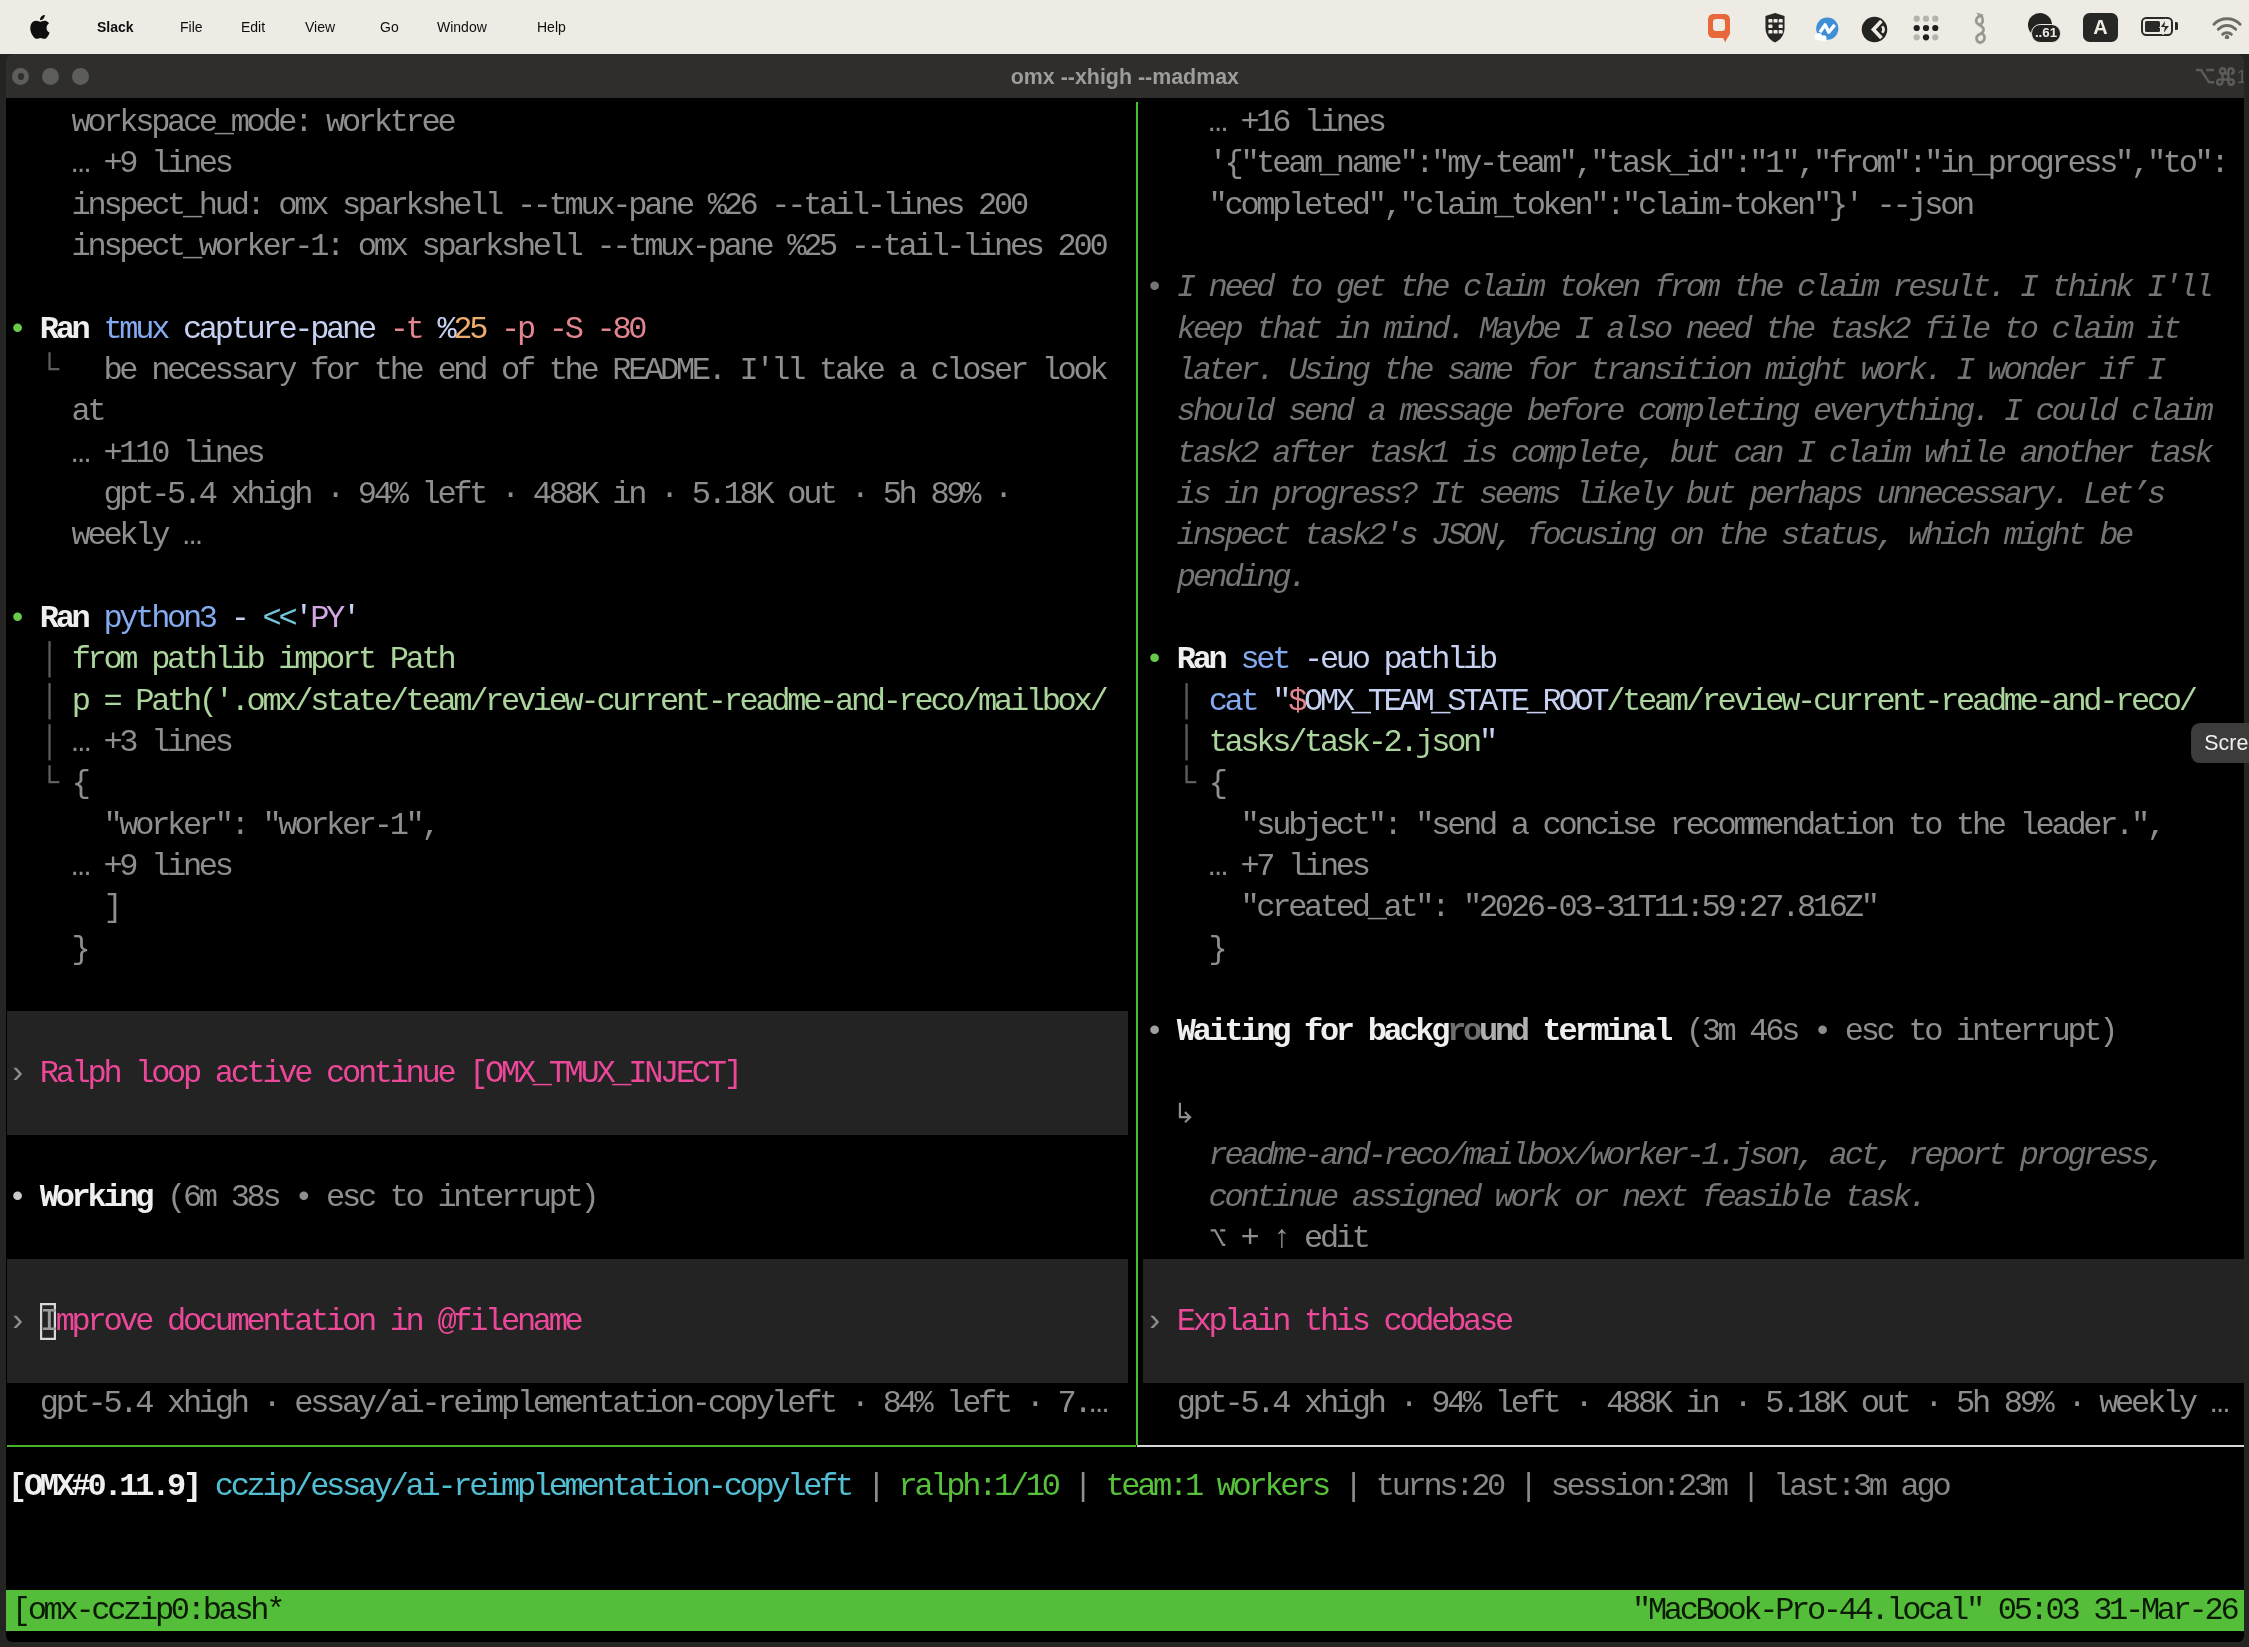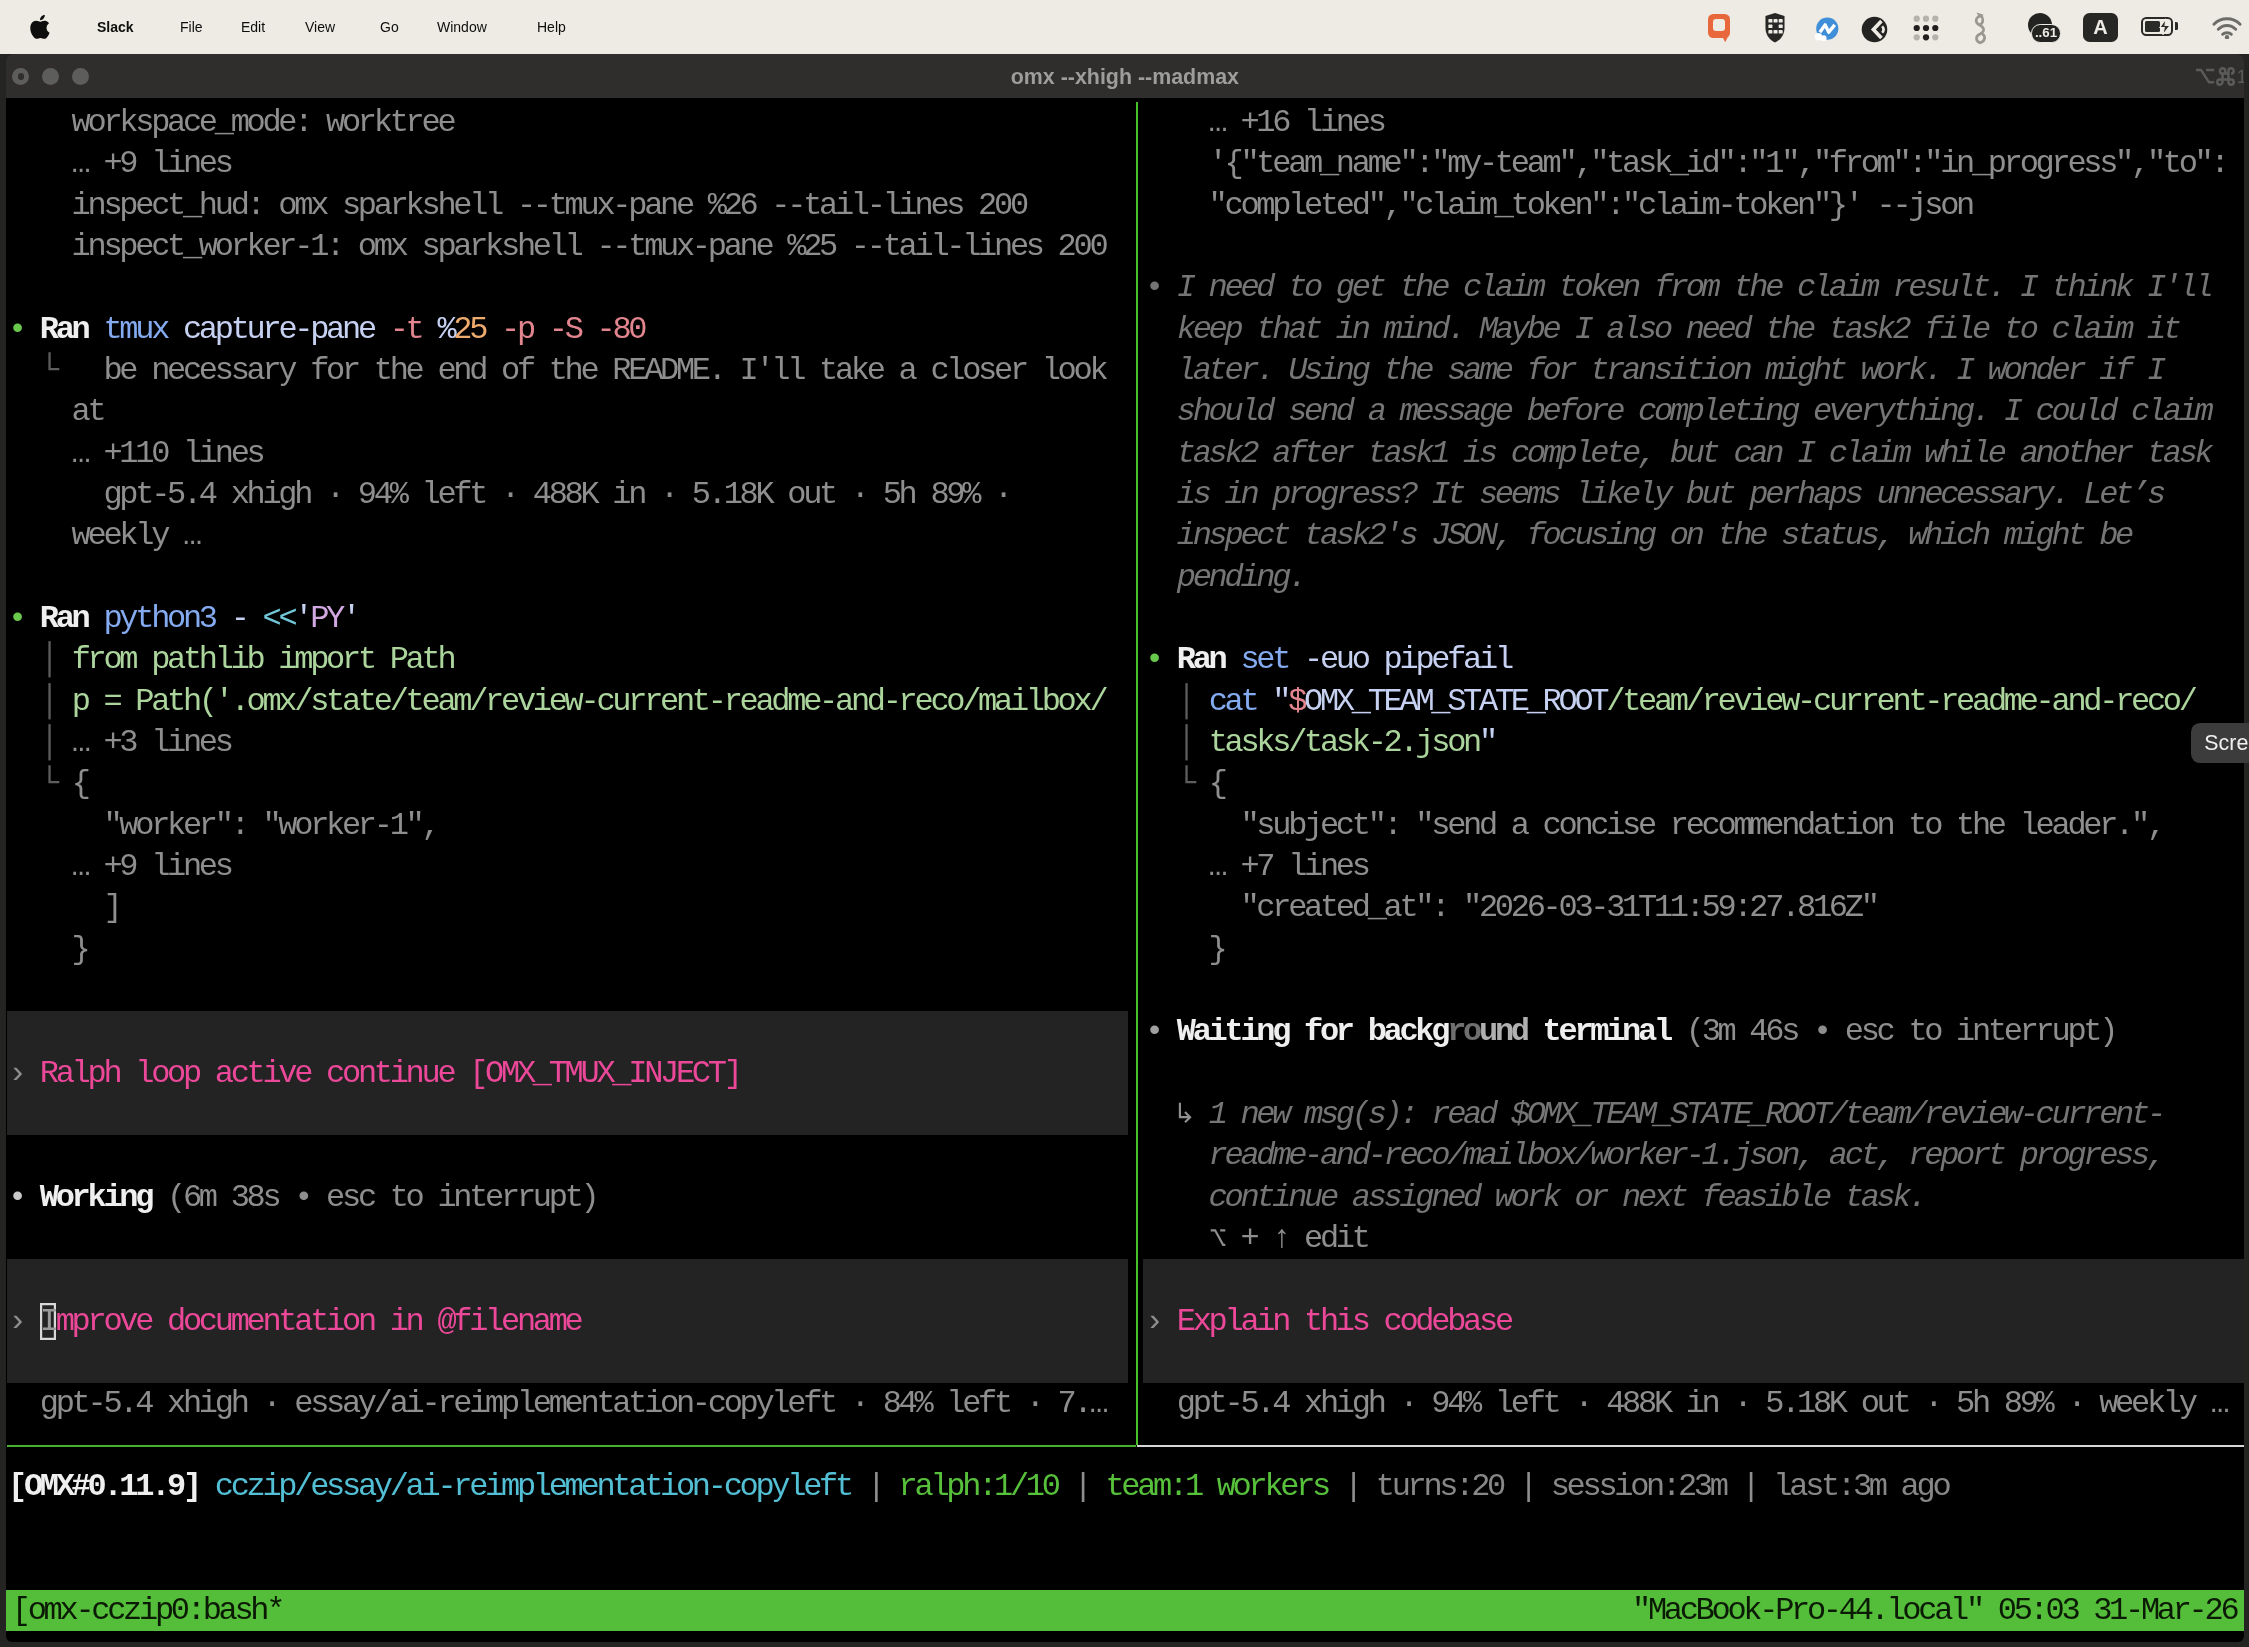--- a/index.html
+++ b/index.html
@@ -175,30 +175,30 @@
 <div class="r " style="top:143px;left:1145px"><span class="g">    '{"team_name":"my-team","task_id":"1","from":"in_progress","to":</span></div>
 <div class="r " style="top:185px;left:1145px"><span class="g">    "completed","claim_token":"claim-token"}' --json</span></div>
 <div class="r " style="top:267px;left:1145px"><span class="th">•</span><span class="th i">&nbsp;I need to get the claim token from the claim result. I think I'll</span></div>
 <div class="r " style="top:309px;left:1145px"><span class="th i">  keep that in mind. Maybe I also need the task2 file to claim it</span></div>
 <div class="r " style="top:350px;left:1145px"><span class="th i">  later. Using the same for transition might work. I wonder if I</span></div>
 <div class="r " style="top:391px;left:1145px"><span class="th i">  should send a message before completing everything. I could claim</span></div>
 <div class="r " style="top:433px;left:1145px"><span class="th i">  task2 after task1 is complete, but can I claim while another task</span></div>
 <div class="r " style="top:474px;left:1145px"><span class="th i">  is in progress? It seems likely but perhaps unnecessary. Let’s</span></div>
 <div class="r " style="top:515px;left:1145px"><span class="th i">  inspect task2's JSON, focusing on the status, which might be</span></div>
 <div class="r " style="top:557px;left:1145px"><span class="th i">  pending.</span></div>
-<div class="r " style="top:639px;left:1145px"><span class="gn">•</span> <span class="w b">Ran</span> <span class="bl">set</span> <span class="lv">-euo pipefail</span></div>
+<div class="r " style="top:639px;left:1145px"><span class="gn">•</span> <span class="w b">Ran</span> <span class="bl">set</span> <span class="lv">-euo pathlib</span></div>
 <div class="r " style="top:681px;left:1145px"><span class="gd">  │ </span><span class="bl">cat</span> <span class="lv">"</span><span class="rd">$</span><span class="lv">OMX_TEAM_STATE_ROOT</span><span class="gr">/team/review-current-readme-and-reco/</span></div>
 <div class="r " style="top:722px;left:1145px"><span class="gd">  │ </span><span class="gr">tasks/task-2.json</span><span class="lv">"</span></div>
 <div class="r " style="top:763px;left:1145px"><span class="gd">  └ </span><span class="g">{</span></div>
 <div class="r " style="top:805px;left:1145px"><span class="g">      "subject": "send a concise recommendation to the leader.",</span></div>
 <div class="r " style="top:846px;left:1145px"><span class="g">    … +7 lines</span></div>
 <div class="r " style="top:887px;left:1145px"><span class="g">      "created_at": "2026-03-31T11:59:27.816Z"</span></div>
 <div class="r " style="top:929px;left:1145px"><span class="g">    }</span></div>
 <div class="r " style="top:1011px;left:1145px"><span class="wd">•</span> <span class="w b">Waiting for backg</span><span class="shim b">ro</span><span class="w2 b">und</span><span class="w b"> terminal</span><span class="g"> (3m 46s • esc to interrupt)</span></div>
-<div class="r " style="top:1094px;left:1145px"><span class="g">  &nbsp; </span><span class="th i">1 new msg(s): read $OMX_TEAM_STATE_ROOT/team/review-current-</span></div>
+<div class="r " style="top:1094px;left:1145px"><span class="g">  &nbsp; </span></div>
 <div class="r " style="top:1135px;left:1145px"><span class="th i">    readme-and-reco/mailbox/worker-1.json, act, report progress,</span></div>
 <div class="r " style="top:1177px;left:1145px"><span class="th i">    continue assigned work or next feasible task.</span></div>
 <div class="r " style="top:1218px;left:1145px"><span class="g">    &nbsp; + ↑ edit</span></div>
 <div class="r " style="top:1301px;left:1145px"><span class="g">› </span><span class="bt">Explain this codebase</span></div>
 <div class="r " style="top:1383px;left:1145px"><span class="g">  gpt-5.4 xhigh · 94% left · 488K in · 5.18K out · 5h 89% · weekly …</span></div>
 <div class="r " style="top:1466px;left:8px"><span class="w b">[OMX#0.11.9]</span> <span class="stc">cczip/essay/ai-reimplementation-copyleft</span><span class="g"> | </span><span class="stg">ralph:1/10</span><span class="g"> | </span><span class="stg">team:1 workers</span><span class="g"> | </span><span class="g2">turns:20</span><span class="g"> | </span><span class="g2">session:23m</span><span class="g"> | </span><span class="g2">last:3m ago</span></div>
 
 <svg style="position:absolute;left:1177px;top:1101px" width="16" height="28" viewBox="0 0 22 38">
   <path d="M4 2 V22 H16 M11 15 L18 22 L11 29" stroke="#8e8e8e" stroke-width="3" fill="none"></path>
 </svg>

